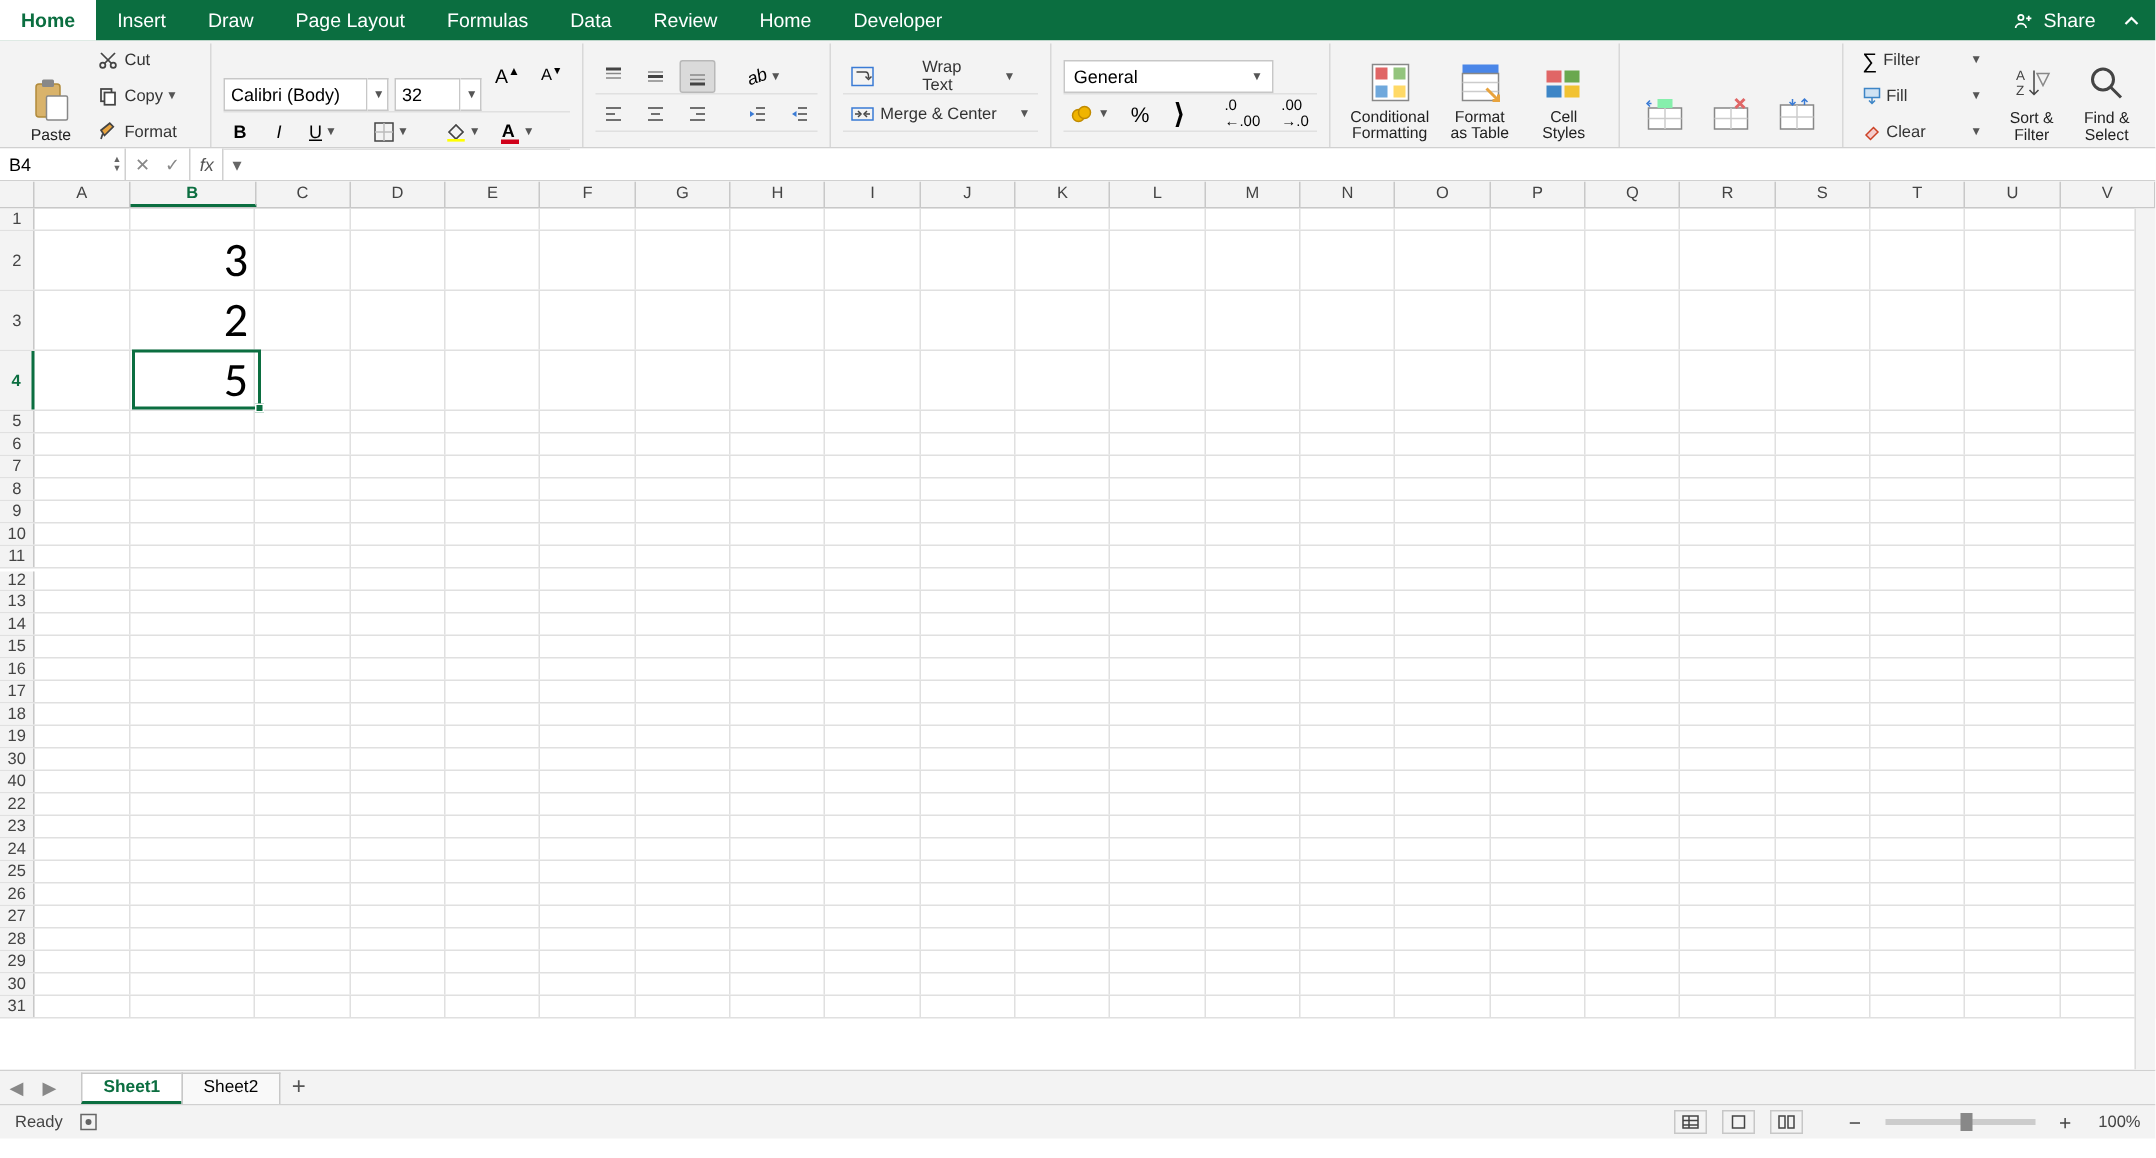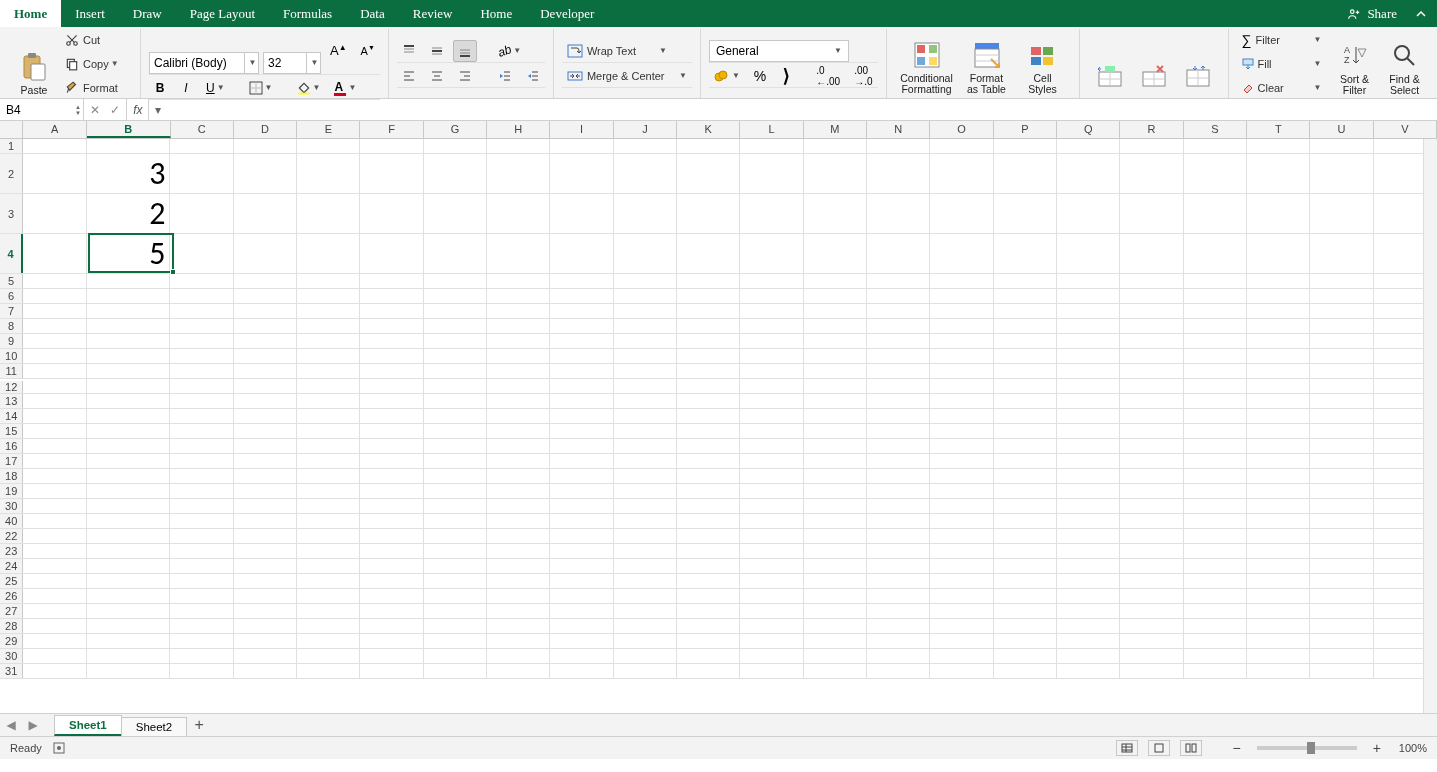--- a/index.html
+++ b/index.html
@@ -1,17 +1,17 @@
 <!DOCTYPE html>
 <html><head>
 <meta charset="utf-8">
 <style>
 * { box-sizing: border-box; margin: 0; padding: 0; }
 body { font-family: -apple-system, "Segoe UI", Arial, sans-serif; font-size: 12px; overflow: hidden; width: 1437px; height: 772px; background: #fff; }
-.tabbar { background: #0b6e40; height: 27px; display: flex; align-items: stretch; color: #fff; font-family: Liberation Serif, serif; }
+.tabbar { background: #0b6e40; height: 27px; display: flex; align-items: stretch; color: #fff; }
 .tabbar .tab { padding: 0 14px; display: flex; align-items: center; font-size: 13px; cursor: pointer; }
 .tabbar .tab.active { background: #fff; color: #0b6e40; font-weight: 600; }
 .tabbar .spacer { flex: 1; }
 .tabbar .share { display: flex; align-items: center; gap: 6px; padding: 0 8px; font-size: 13px; }
 .tabbar .chev { padding: 0 10px; display:flex; align-items:center; }
 
 .ribbon { background: #f3f3f3; border-bottom: 1px solid #d0d0d0; height: 72px; display: flex; align-items: stretch; padding: 2px 6px 0 6px; gap: 0; }
 .group { display: flex; flex-direction: column; justify-content: center; padding: 2px 8px 2px 8px; border-right: 1px solid #d8d8d8; }
 .group:last-child { border-right: none; }
 .group .row { display: flex; align-items: center; gap: 4px; margin: 1px 0; }
@@ -291,21 +291,21 @@
               <line x1="6" y1="7" x2="12" y2="7" stroke="#444"></line>
               <line x1="6" y1="11" x2="12" y2="11" stroke="#444"></line>
             </svg>
           </span>
         </div>
     </div>
   </div>
 
   <div class="group">
     <div class="row">
-      <div class="btn" style="width:110px; justify-content:flex-start;">
+      <div class="btn" style="width:110px; justify-content:flex-start;gap:28px;">
         <span style="margin-right:4px;">
             <svg width="16" height="14" viewBox="0 0 16 14">
               <rect x="1" y="1" width="14" height="12" fill="none" stroke="#3a7bd5"></rect>
               <path d="M4 4 L10 4 Q12 4 12 7 L12 8 M10 7 L12 9 L14 7" fill="none" stroke="#444"></path>
             </svg>
           </span>
         <span class="small-label">Wrap Text</span>
           <span class="ddarrow" style="margin-left:auto;">▼</span>
       </div>
     </div>
@@ -1307,21 +1307,21 @@
   <div class="vscroll"></div>
 <div class="selection" style="left: 88px; top: 112px; width: 86px; height: 40px;">
       <div class="handle"></div>
     </div>
   </div>
 
 <div class="sheettabs">
   <div class="nav">◀</div>
   <div class="nav">▶</div>
   <div style="width:10px;"></div>
-  <div id="sheet-tabs-holder" style="display:flex;align-items:flex-end;">
+  <div id="sheet-tabs-holder" style="display:flex;">
       <div class="tab active">Sheet1</div>
       <div class="tab">Sheet2</div>
     </div>
   <div class="add">+</div>
   <div style="flex:1;"></div>
 </div>
 
 <div class="status">
   <span>Ready</span>
   <span>

